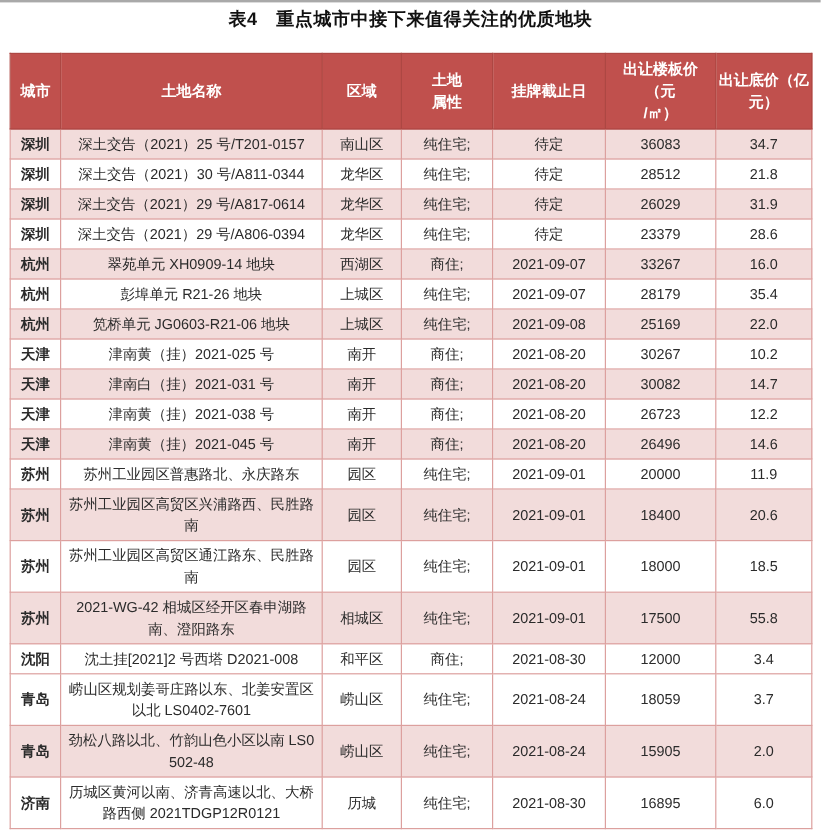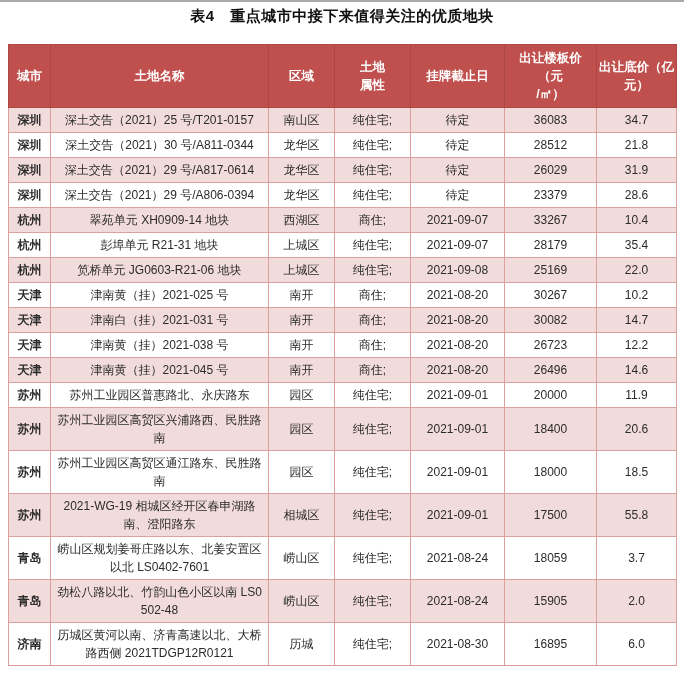--- a/index.html
+++ b/index.html
@@ -121,25 +121,25 @@
           <td>23379</td>
           <td>28.6</td>
         </tr>
         <tr class="odd">
           <td class="city">杭州</td>
           <td>翠苑单元 XH0909-14 地块</td>
           <td>西湖区</td>
           <td>商住;</td>
           <td>2021-09-07</td>
           <td>33267</td>
-          <td>10.4</td>
+          <td>16.0</td>
         </tr>
         <tr class="even">
           <td class="city">杭州</td>
-          <td>彭埠单元 R21-31 地块</td>
+          <td>彭埠单元 R21-26 地块</td>
           <td>上城区</td>
           <td>纯住宅;</td>
           <td>2021-09-07</td>
           <td>28179</td>
           <td>35.4</td>
         </tr>
         <tr class="odd">
           <td class="city">杭州</td>
           <td>笕桥单元 JG0603-R21-06 地块</td>
           <td>上城区</td>
@@ -206,26 +206,35 @@
           <td class="city">苏州</td>
           <td>苏州工业园区高贸区通江路东、民胜路南</td>
           <td>园区</td>
           <td>纯住宅;</td>
           <td>2021-09-01</td>
           <td>18000</td>
           <td>18.5</td>
         </tr>
         <tr class="odd">
           <td class="city">苏州</td>
-          <td>2021-WG-19 相城区经开区春申湖路南、澄阳路东</td>
+          <td>2021-WG-42 相城区经开区春申湖路南、澄阳路东</td>
           <td>相城区</td>
           <td>纯住宅;</td>
           <td>2021-09-01</td>
           <td>17500</td>
           <td>55.8</td>
+        </tr>
+        <tr class="even">
+          <td class="city">沈阳</td>
+          <td>沈土挂[2021]2 号西塔 D2021-008</td>
+          <td>和平区</td>
+          <td>商住;</td>
+          <td>2021-08-30</td>
+          <td>12000</td>
+          <td>3.4</td>
         </tr>
         <tr class="even">
           <td class="city">青岛</td>
           <td>崂山区规划姜哥庄路以东、北姜安置区以北 LS0402-7601</td>
           <td>崂山区</td>
           <td>纯住宅;</td>
           <td>2021-08-24</td>
           <td>18059</td>
           <td>3.7</td>
         </tr>

